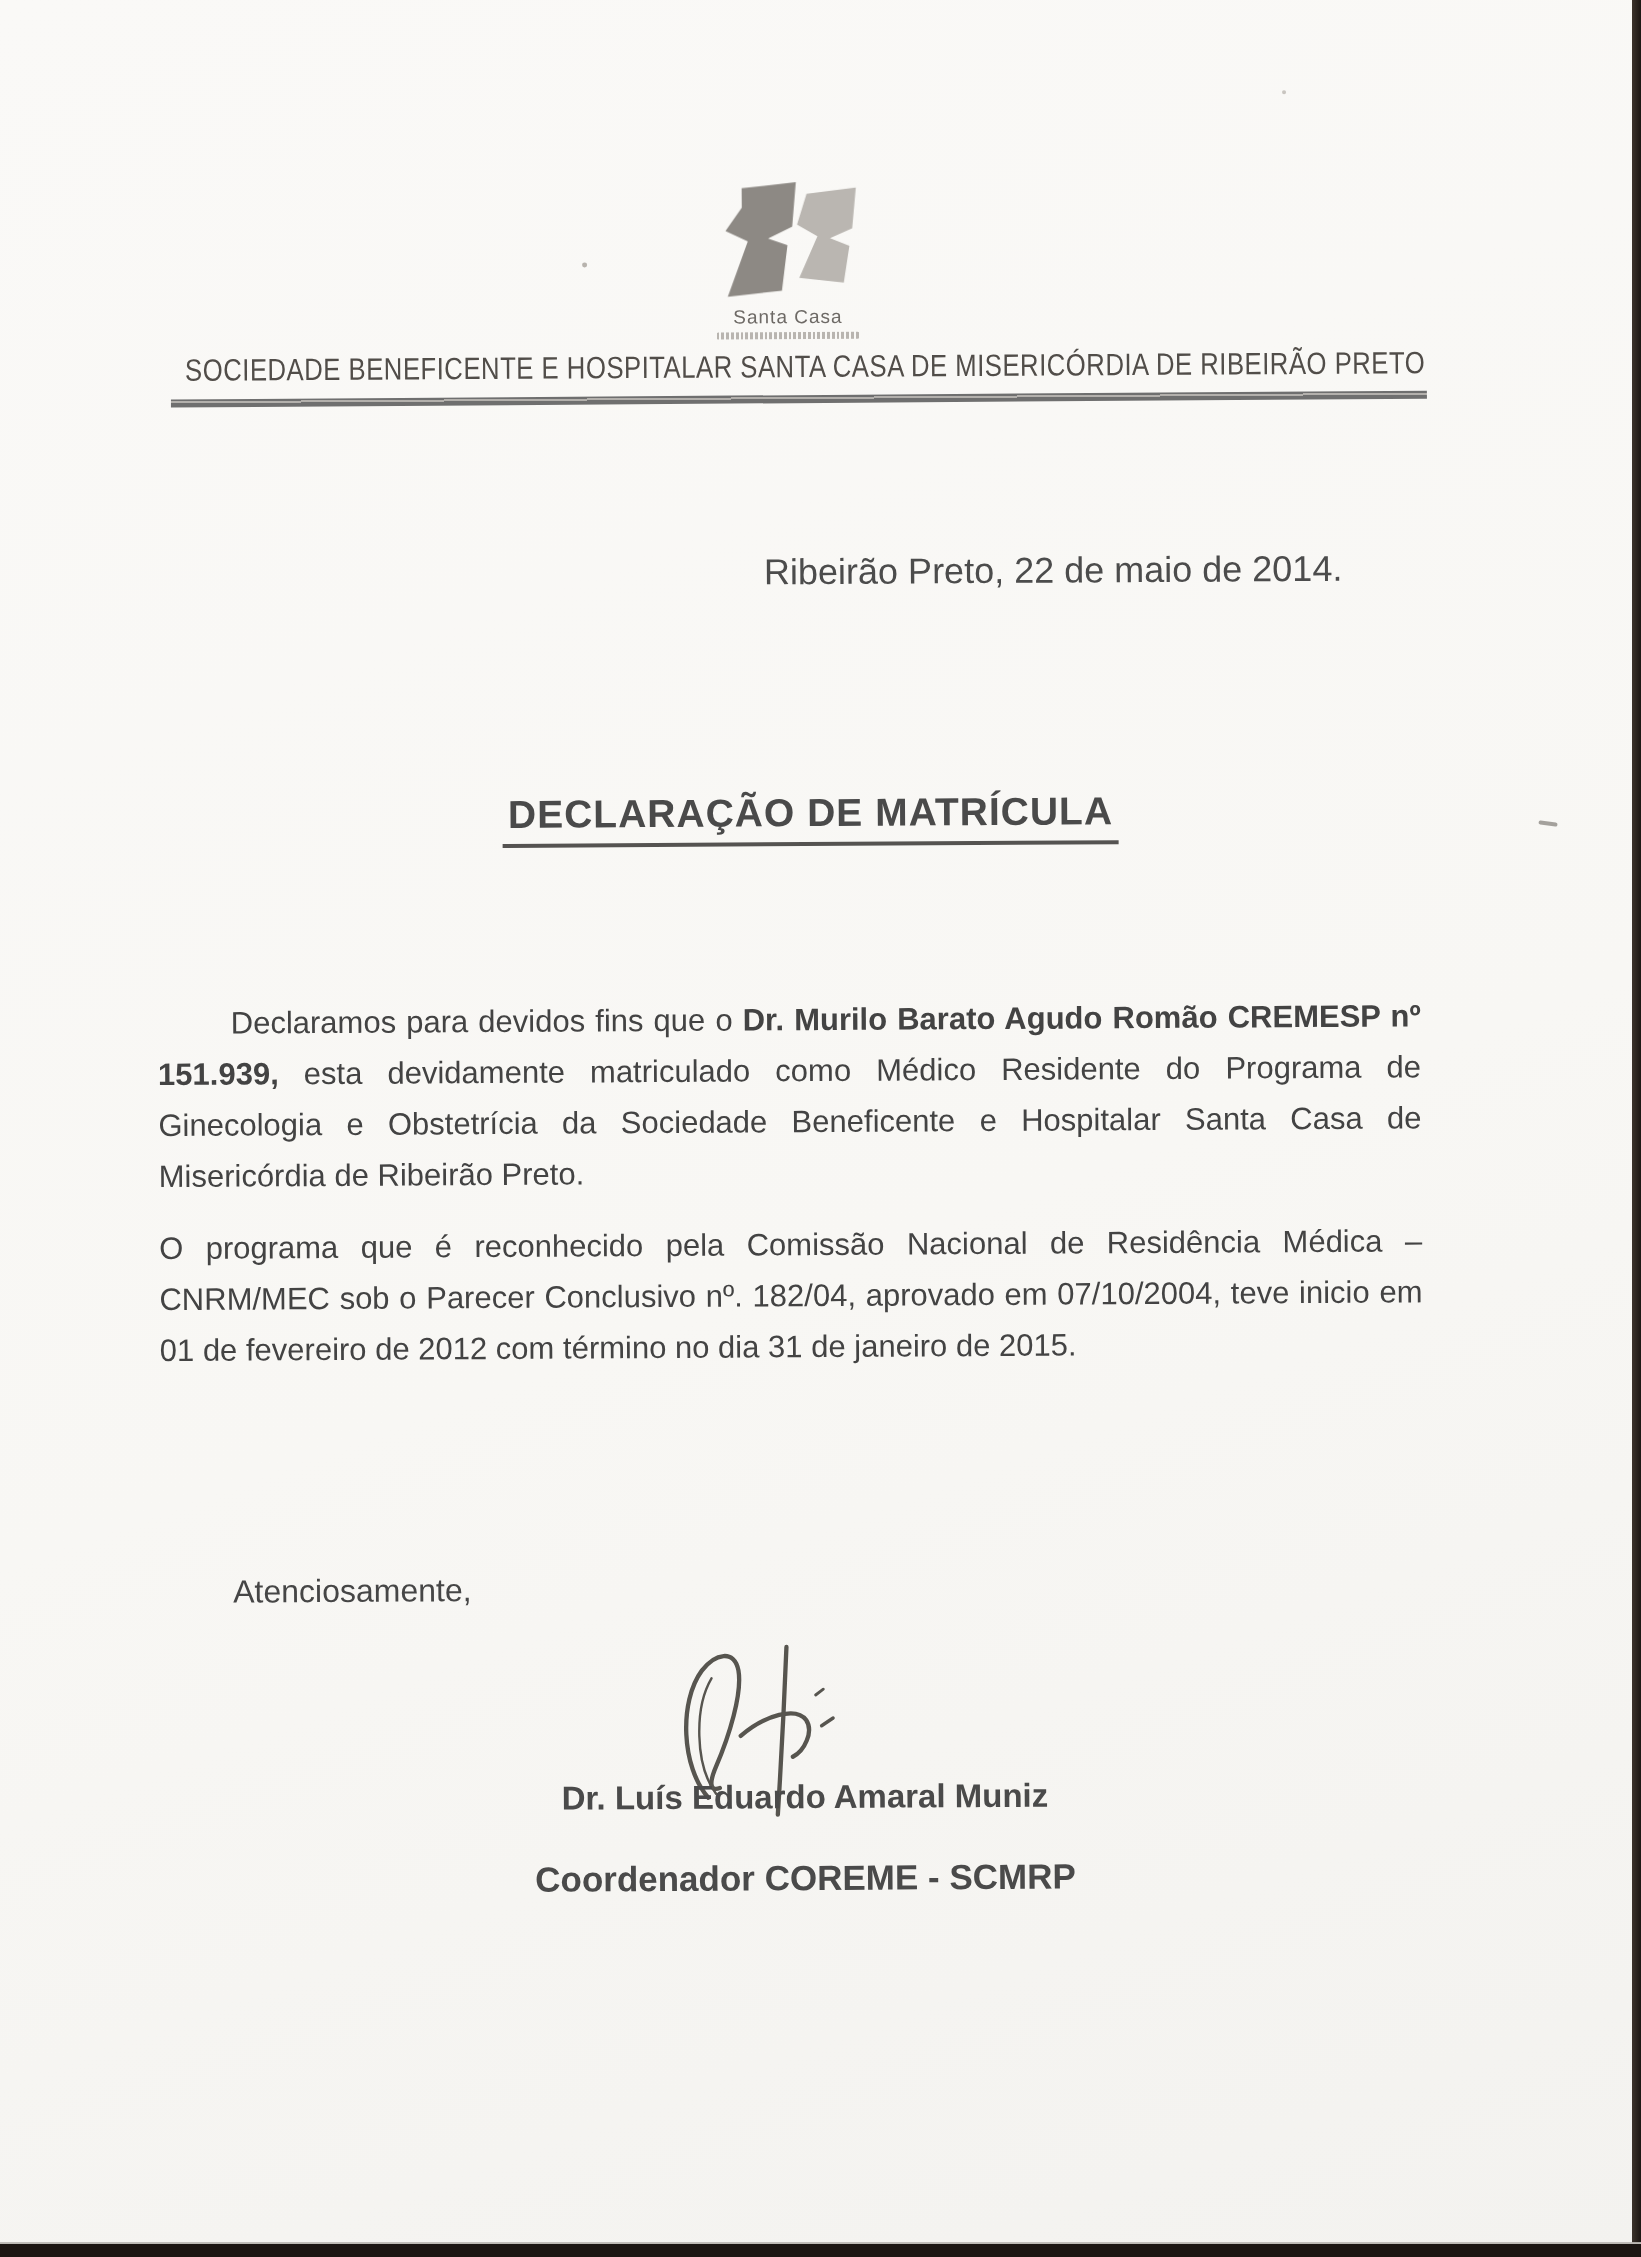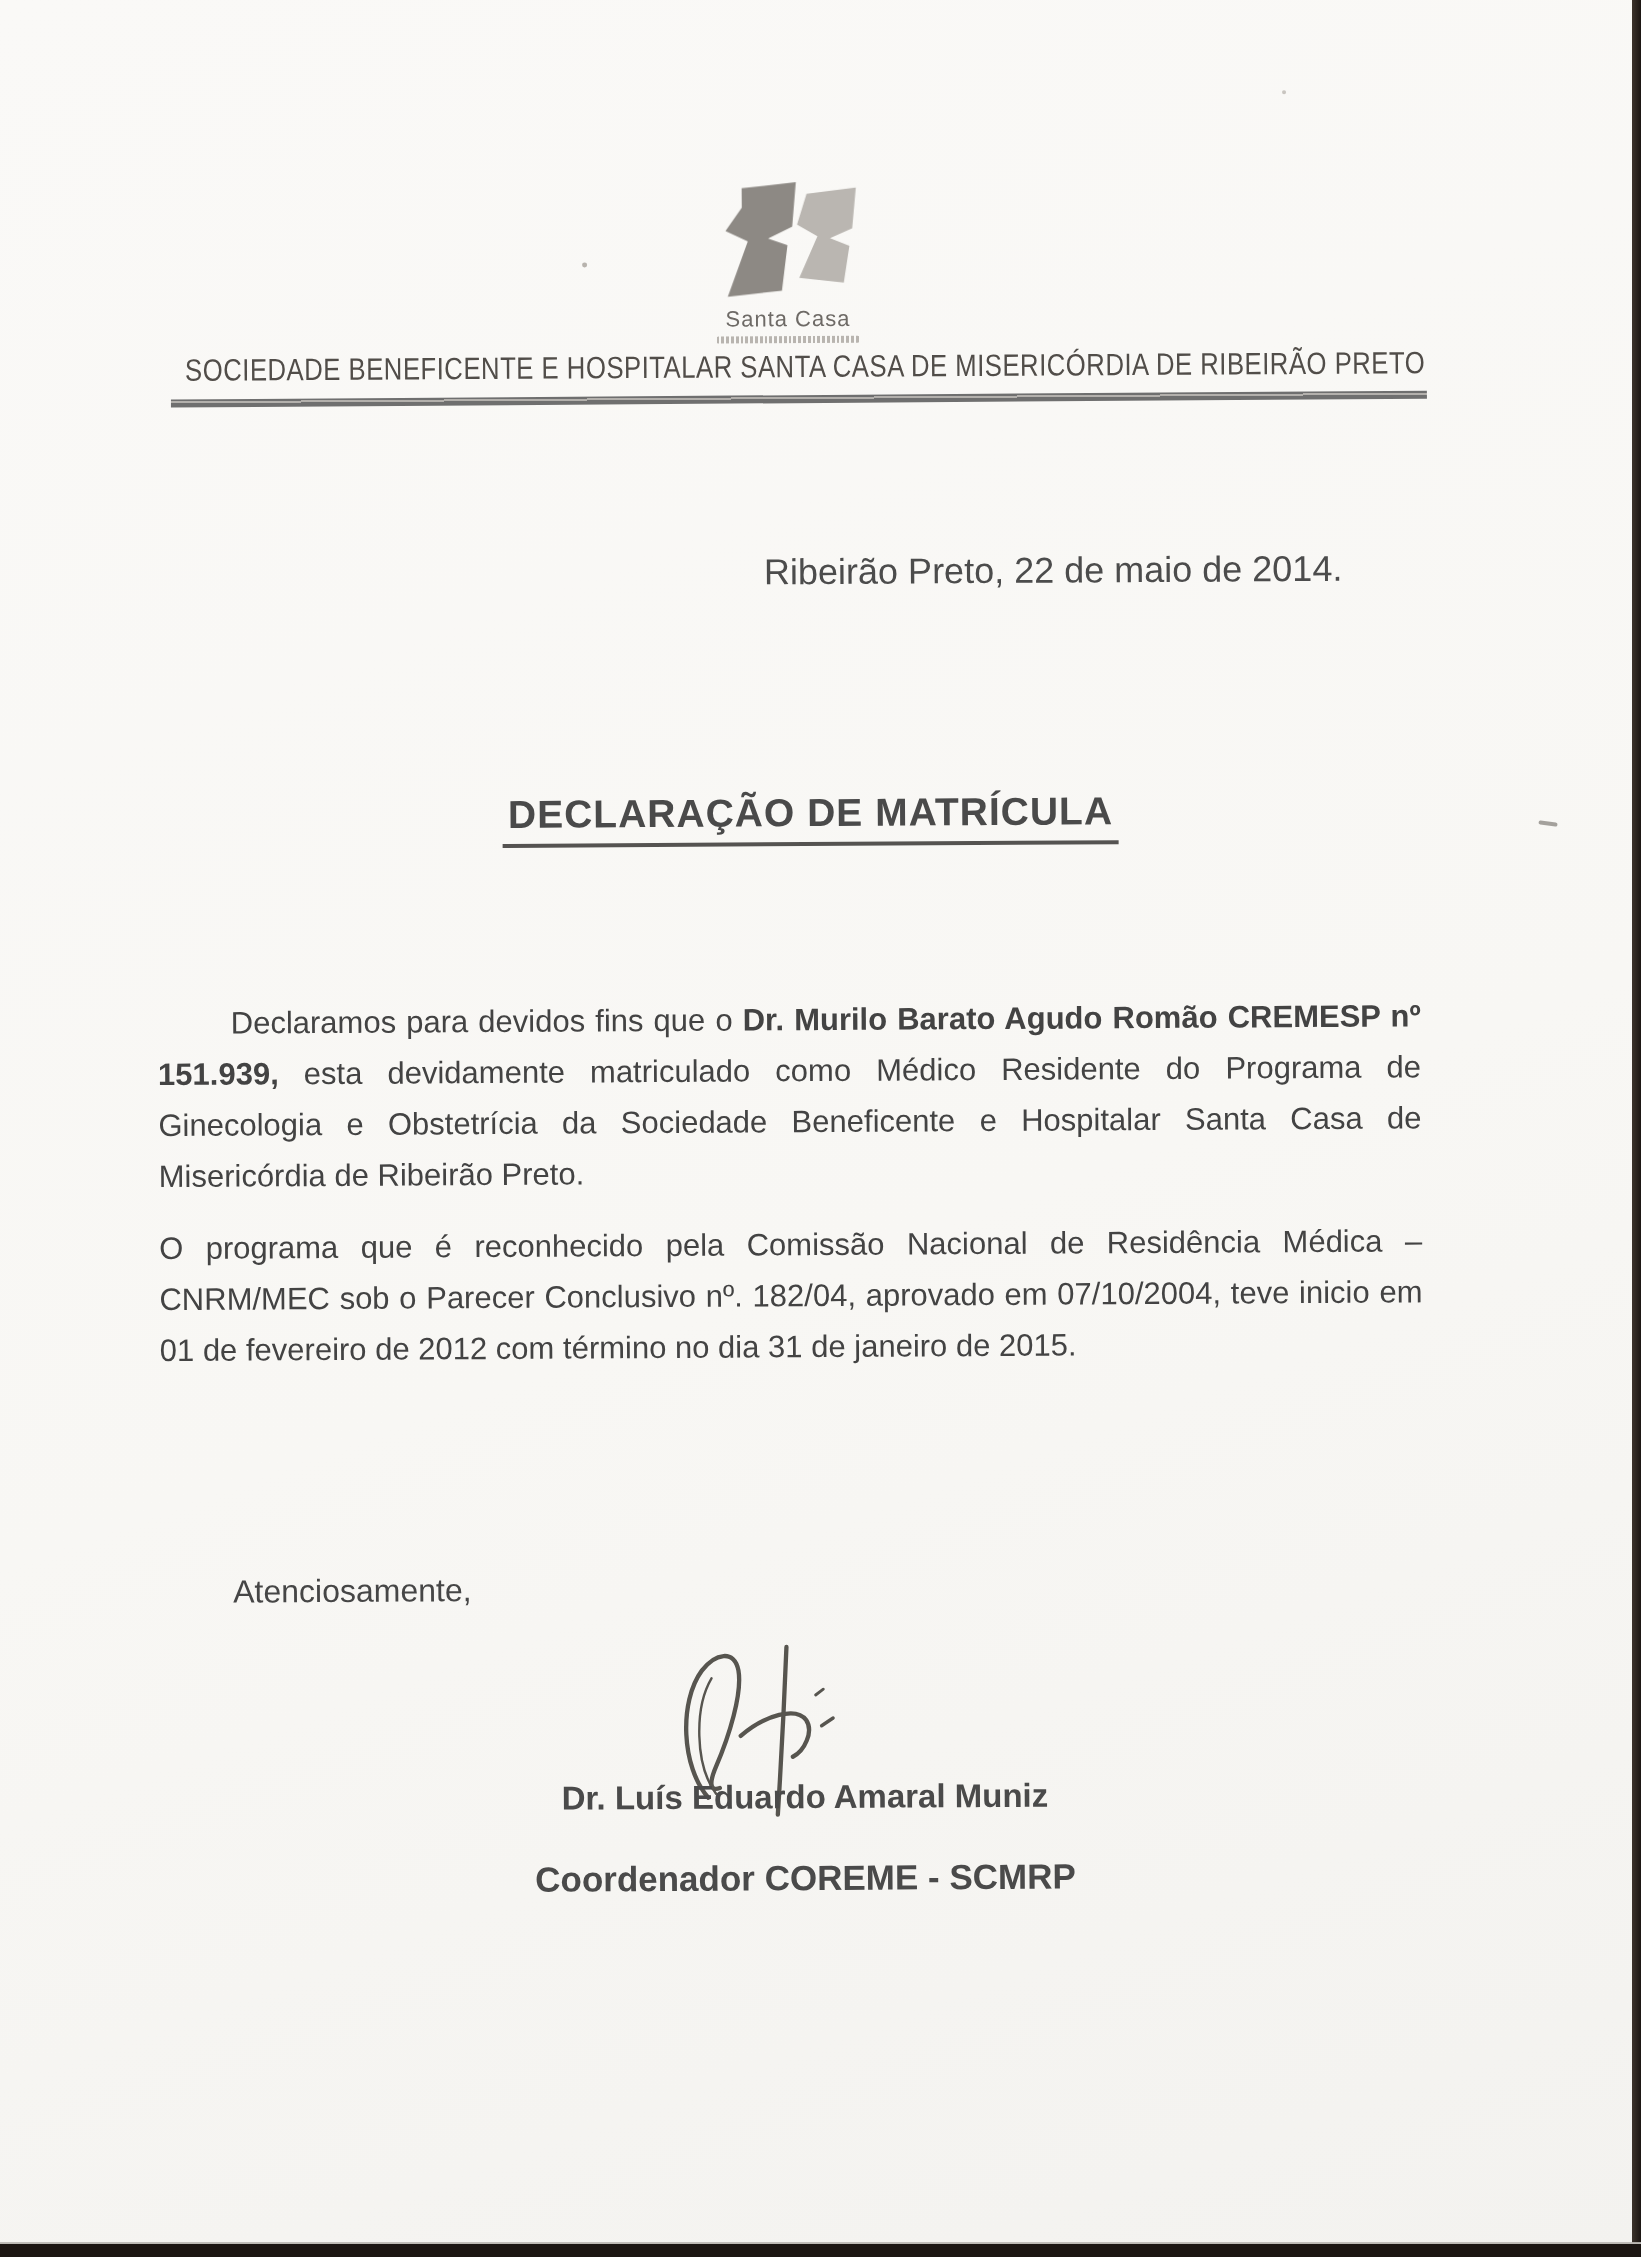--- a/index.html
+++ b/index.html
@@ -20,21 +20,21 @@
     transform: rotate(-0.35deg);
     transform-origin: 50% 40%;
   }
   .abs { position: absolute; }
 
   
   .logo-block { left: 717px; top: 180px; width: 149px; text-align: center; }
   .logo-icon svg { display: block; margin: 0 auto; filter: blur(0.3px); }
   .brand {
     margin-top: 0px;
-    font-size: 22px; letter-spacing: 1px;
+    font-size: 19px; letter-spacing: 1px;
     color: var(--brand-gray, #6e6a66);
   }
   .microtext {
     margin: 3.9px auto 0; width: 143px; height: 6.8px;
     background: repeating-linear-gradient(90deg, #a39e98 0 2.9px, rgba(0,0,0,0) 2.9px 4.8px);
     opacity: .75; border-radius: 1.9px;
   }
 
   
   .org-line {

